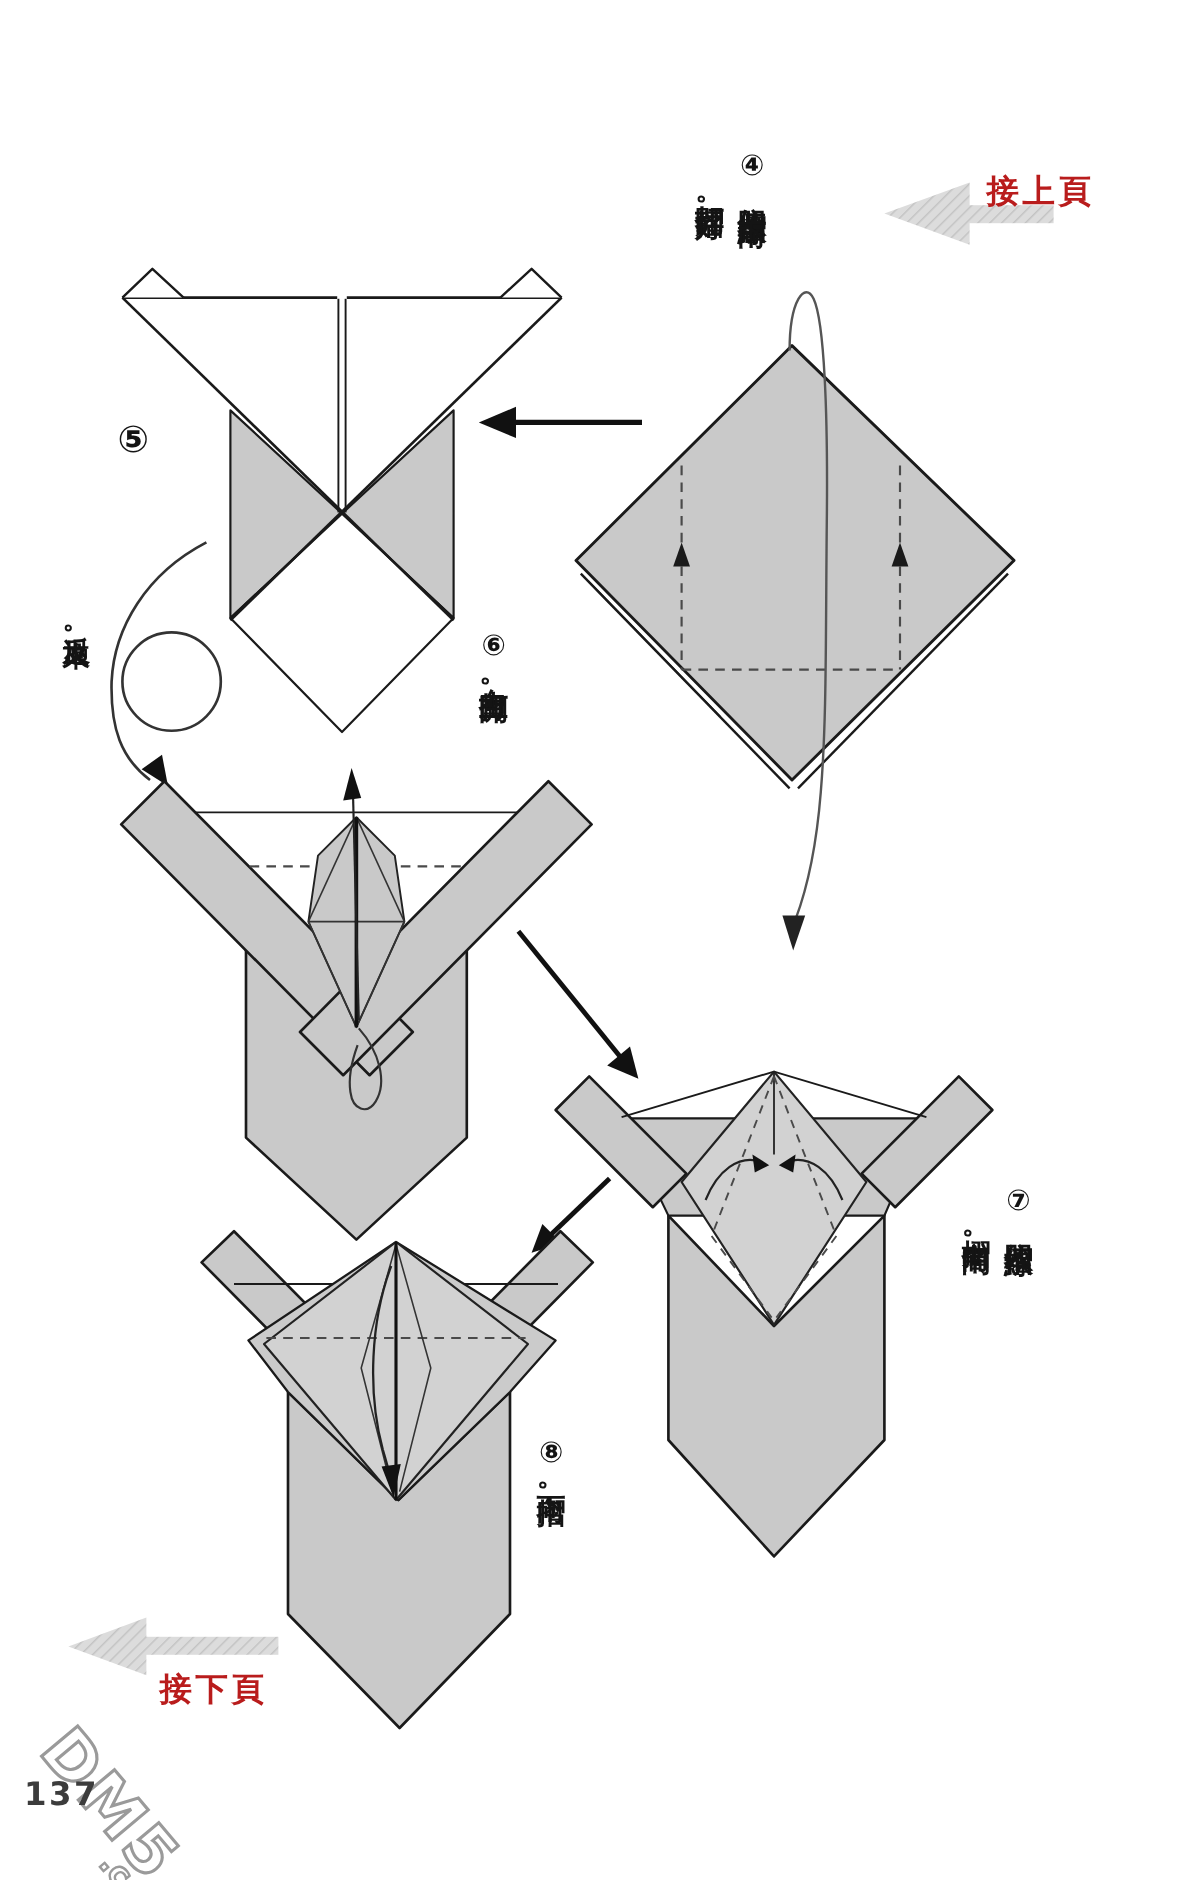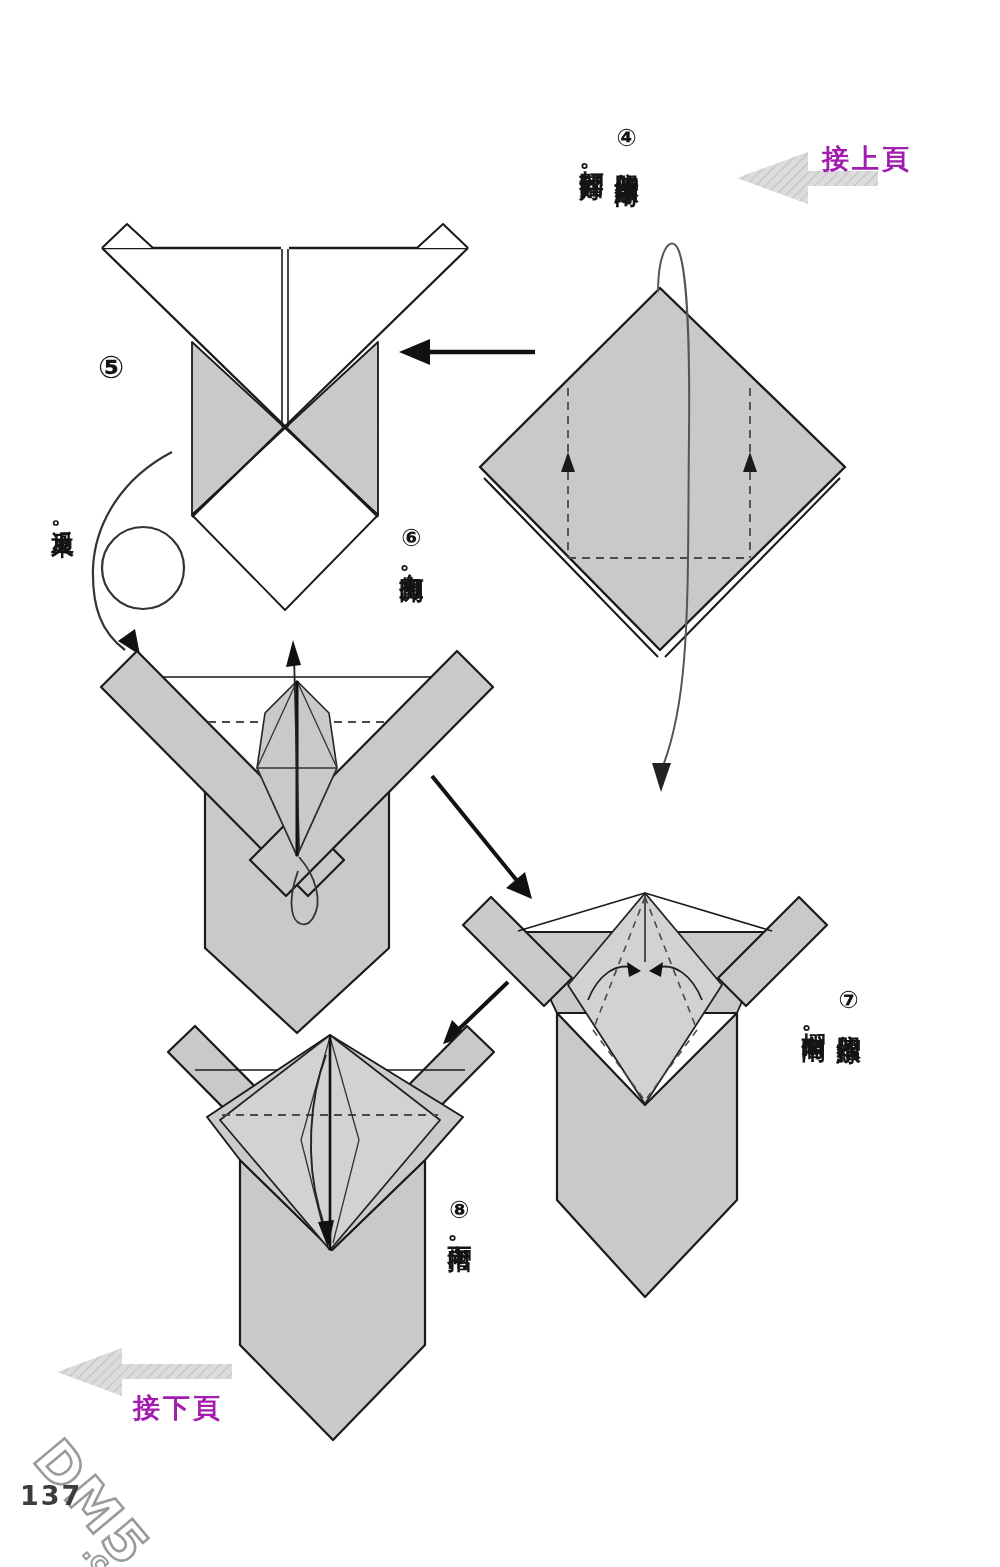--- a/index.html
+++ b/index.html
@@ -21,21 +21,21 @@
     color:#141414;
     white-space:nowrap;
   }
   .vtext p{margin:0 3px;}
   .vtext p.indent{padding-top:28px;}
   .htext{
     position:absolute;
     font-weight:700;
     font-size:27px;
     letter-spacing:3px;
-    color:#a21caf;
+    color:#b91c1c;
     white-space:nowrap;
   }
   .stepnum{
     position:absolute;
     font-weight:700;
     font-size:31px;
     color:#141414;
   }
   .pagenum{
     position:absolute;

